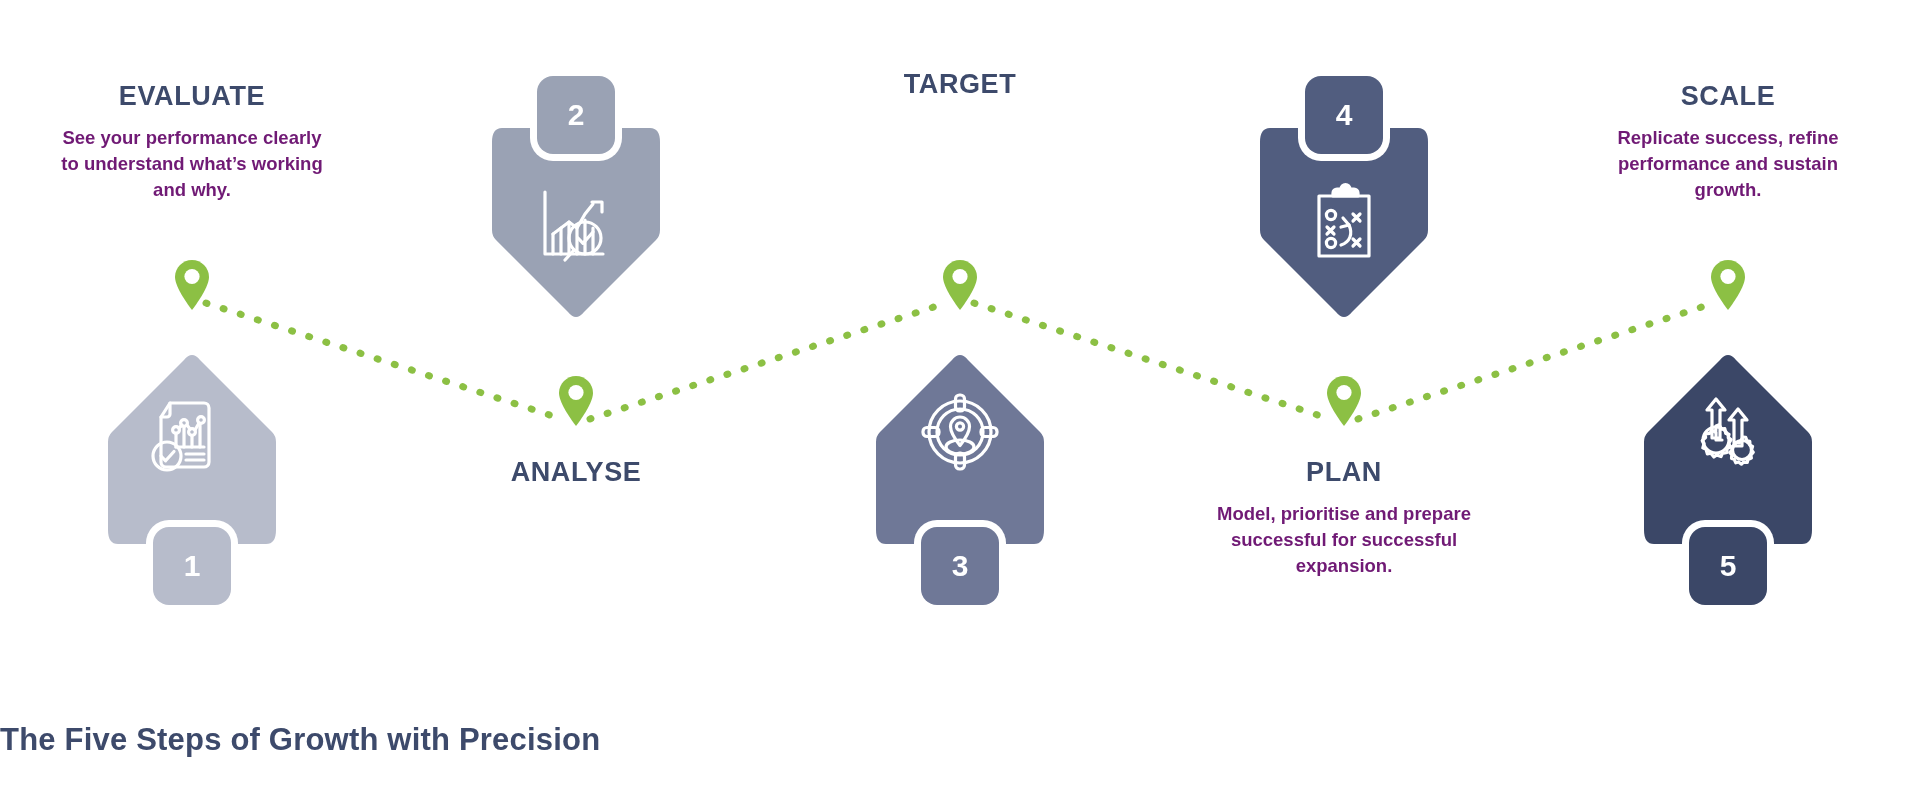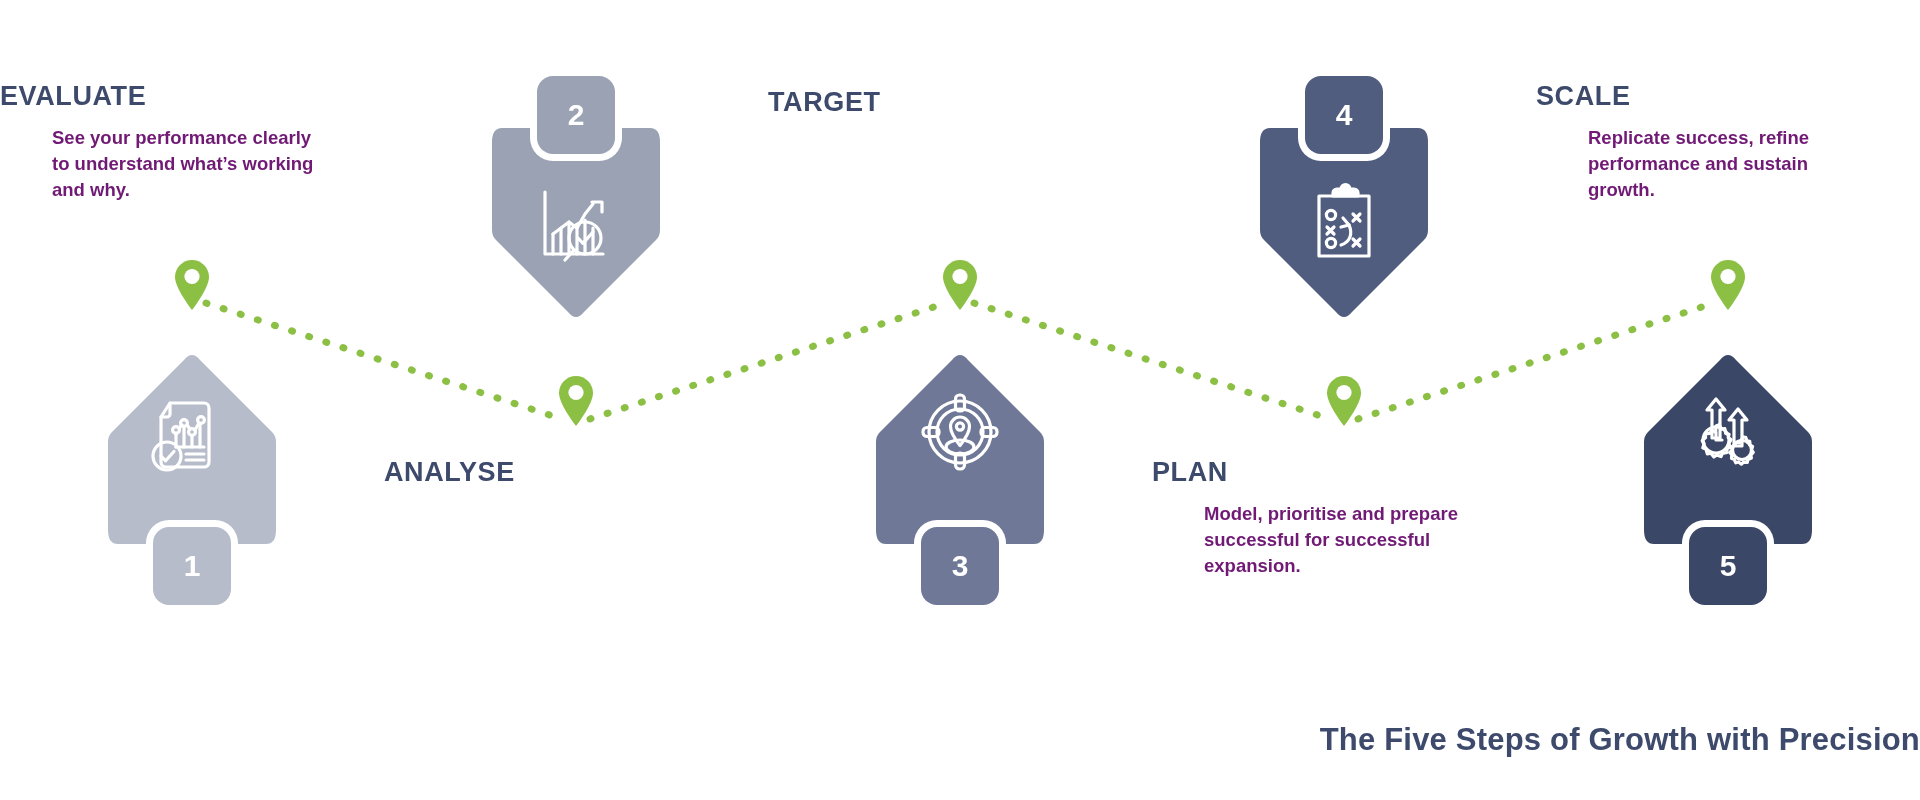--- a/index.html
+++ b/index.html
@@ -15,21 +15,21 @@
   #connector-layer {
     position: absolute; left: 0; top: 0; width: 1920px; height: 800px;
     pointer-events: none;
   }
 
   
   .step { position: absolute; top: 0; width: 384px; height: 800px; }
   .step-inner { position: relative; width: 100%; height: 100%; }
 
   
-  .text-block { position: absolute; left: 0; width: 384px; }
+  .text-block { position: absolute; left: 0; width: 384px; text-align: center; }
   .step-title {
     font-size: 27px; font-weight: 700; letter-spacing: 0.6px;
     color: #3d4a6b; line-height: 1.1; margin-bottom: 13px;
   }
   .step-desc {
     font-size: 18.5px; font-weight: 700; color: #701a75;
     line-height: 1.42; padding: 0 52px;
   }
 
   
@@ -45,21 +45,21 @@
     box-shadow: 0 0 0 7px #ffffff;
     z-index: 4;
   }
 
   
   .pin { position: absolute; width: 38px; height: 52px; z-index: 6; }
 
   
   #footer-title {
     position: absolute; left: 0; top: 722px; width: 1920px;
-    text-align: right; font-size: 31px; font-weight: 700;
+    text-align: left; font-size: 31px; font-weight: 700;
     color: #3d4a6b; letter-spacing: 0.2px;
   }
 </style>
 </head>
 <body>
 
 <div id="stage">
 
   <svg id="connector-layer" viewBox="0 0 1920 800" width="1920" height="800">
     <g id="connector-lines" stroke="#8cc044" stroke-width="7" stroke-linecap="round" stroke-dasharray="1 17" fill="none">
@@ -169,21 +169,21 @@
         
   <svg viewBox="0 0 38 52" width="38" height="52">
     <path d="M19 1 C9.6 1 2 8.6 2 18 C2 29.5 19 51 19 51 C19 51 36 29.5 36 18 C36 8.6 28.4 1 19 1 Z" fill="#8cc044"></path>
     <circle cx="19" cy="17.5" r="7.6" fill="#ffffff"></circle>
   </svg>
       </div>
     </div>
       </div>
       <div class="step" style="left: 768px;">
     <div class="step-inner">
-      <div class="text-block" style="top:88px">
+      <div class="text-block" style="top:70px">
         <div class="step-title">TARGET</div>
       </div>
 
       <div class="house-wrap" style="top:348px">
         <svg class="house-svg" width="196" height="196" viewBox="0 0 196 196">
           <path d="M 14 182
             L 14 94
             Q 14 88 18 84
             L 90 12
             Q 98 2 106 12

